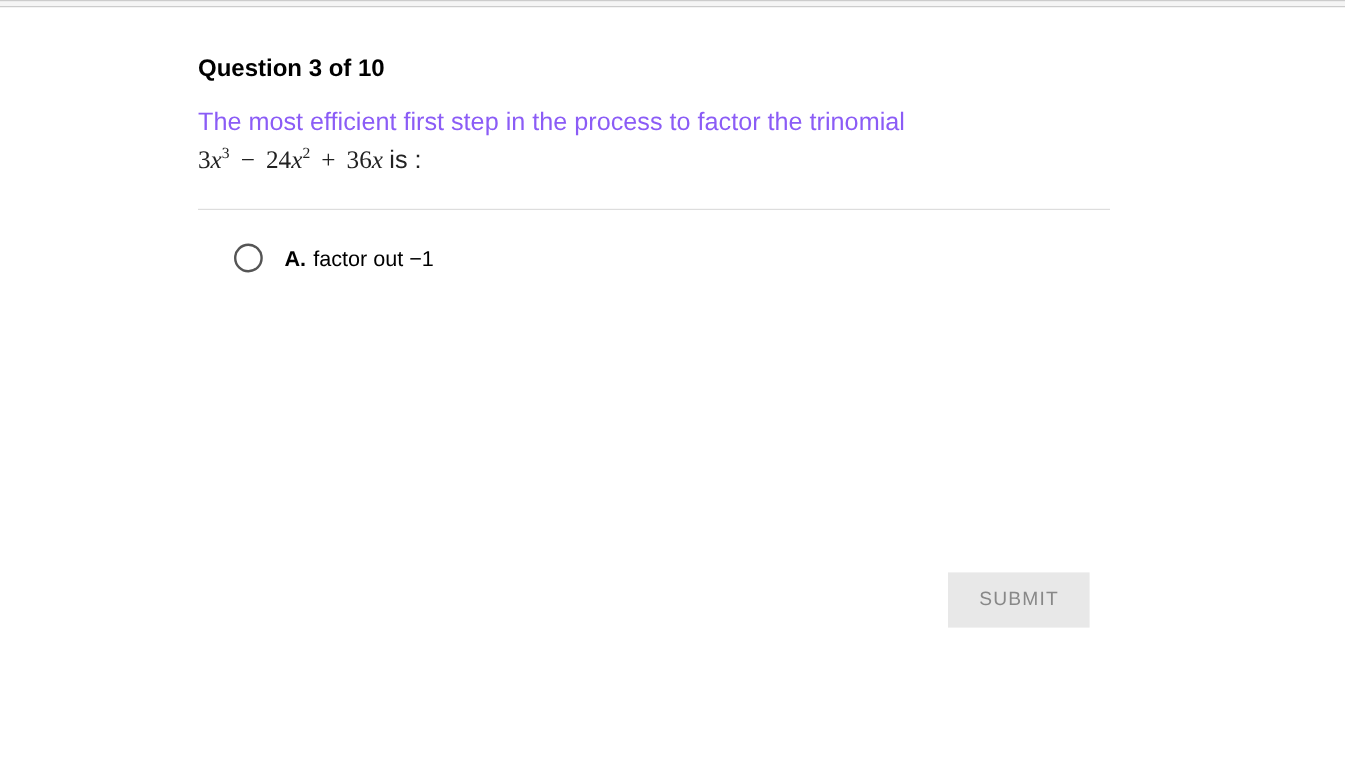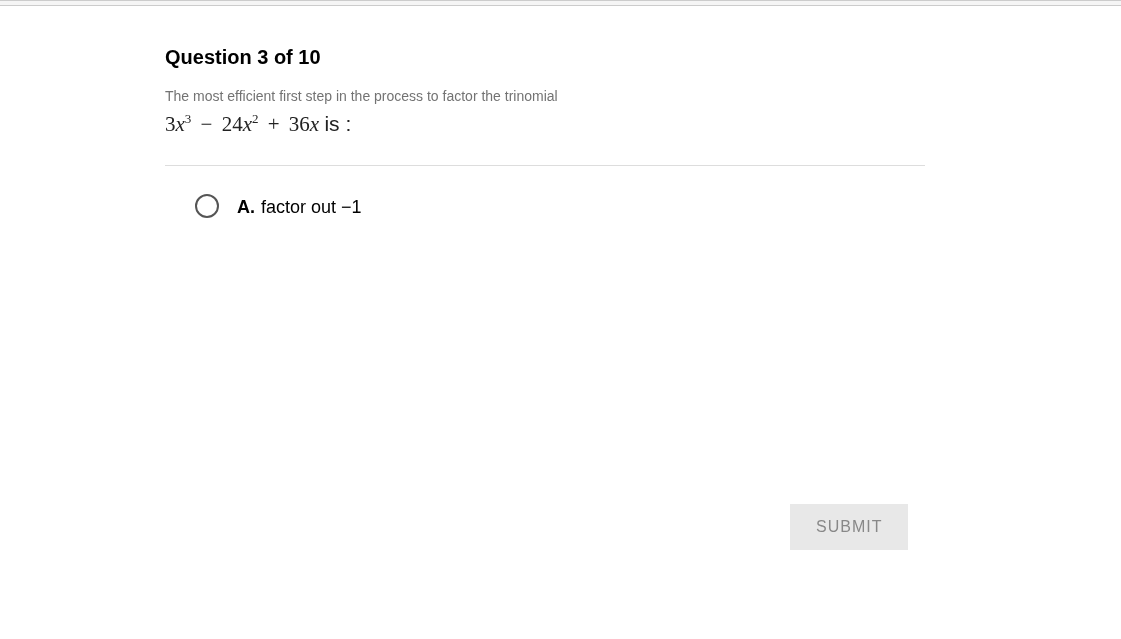--- a/index.html
+++ b/index.html
@@ -25,22 +25,22 @@
       padding: 40px 0 0 165px;
       max-width: 920px;
     }
     .question-header {
       font-size: 20px;
       font-weight: bold;
       color: #000;
       margin-bottom: 18px;
     }
     .question-text {
-      font-size: 14px;
-      color: #737373;
+      font-size: 21px;
+      color: #8b5cf6;
       line-height: 1.4;
       margin-bottom: 4px;
     }
     .math-expr {
       font-family: 'Times New Roman', Times, serif;
       font-size: 21px;
       color: #222;
     }
     .math-expr .var {
       font-style: italic;
@@ -87,21 +87,21 @@
       font-weight: bold;
       margin-right: 6px;
     }
     .option-label .math-var {
       font-family: 'Times New Roman', Times, serif;
       font-style: italic;
     }
     .submit-container {
       position: absolute;
       left: 790px;
-      top: 504px;
+      top: 477px;
       text-decoration: underline;
     }
     .submit-btn {
       background: #e8e8e8;
       border: none;
       color: #888;
       font-size: 16px;
       font-weight: 500;
       letter-spacing: 1px;
       padding: 14px 26px;

